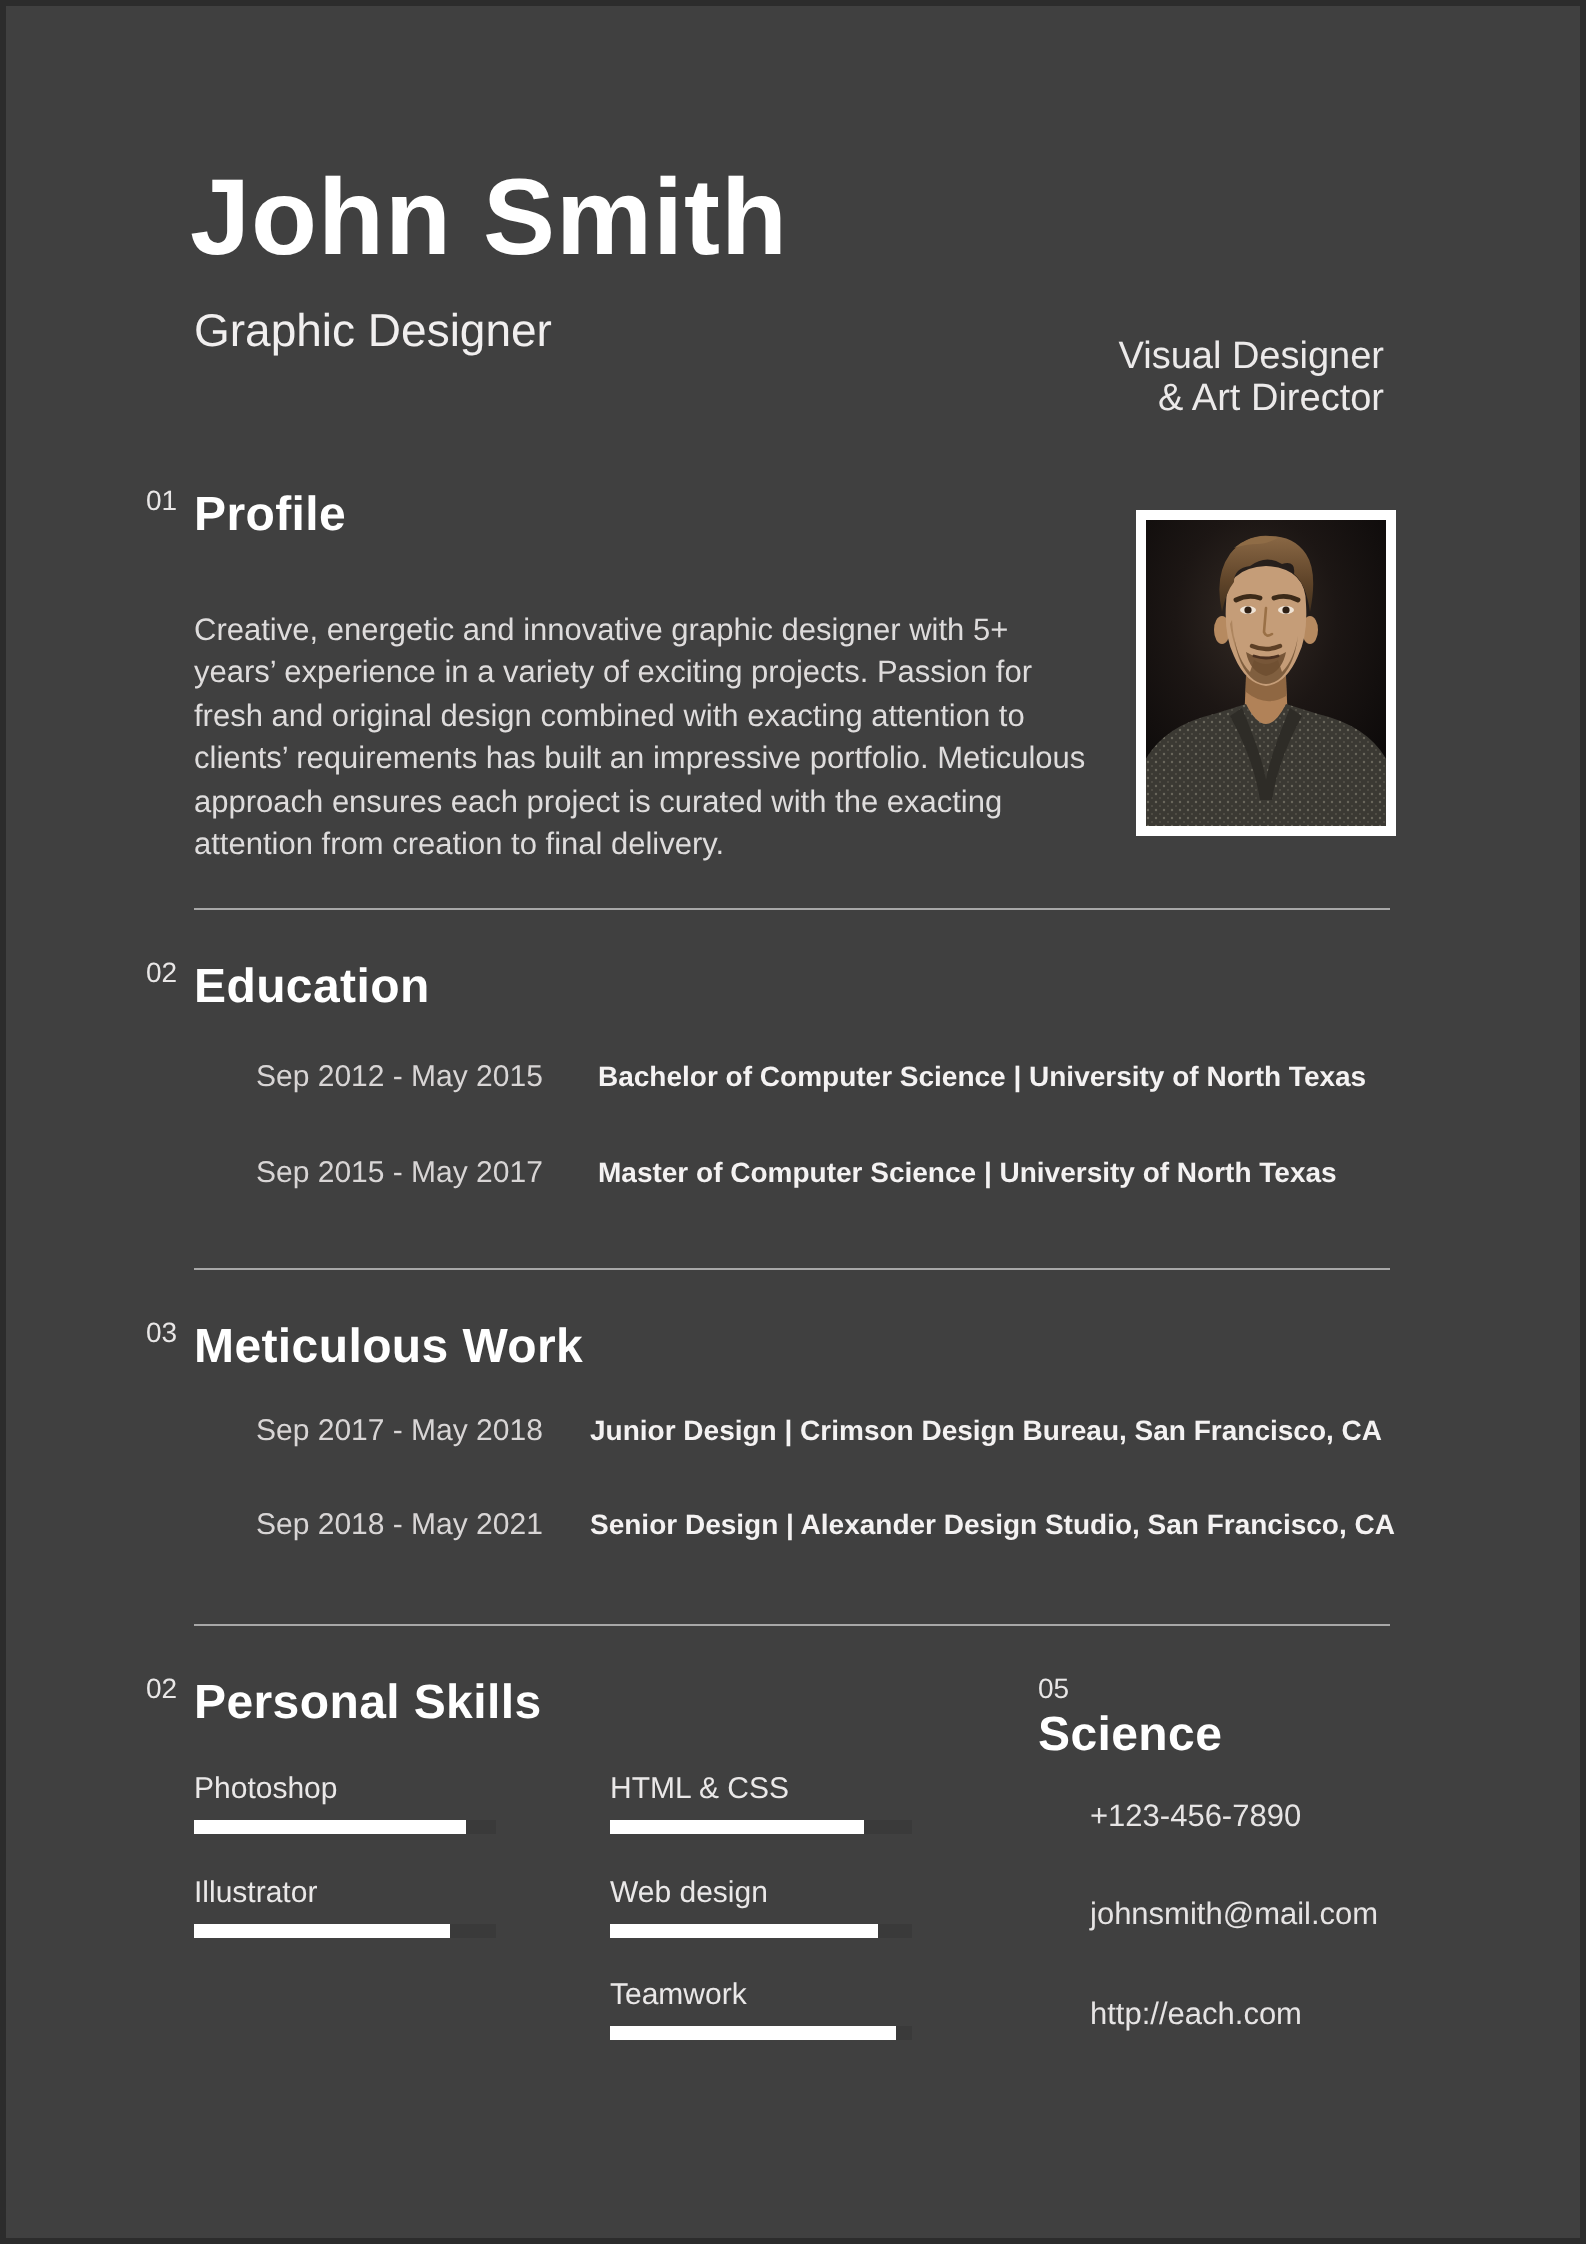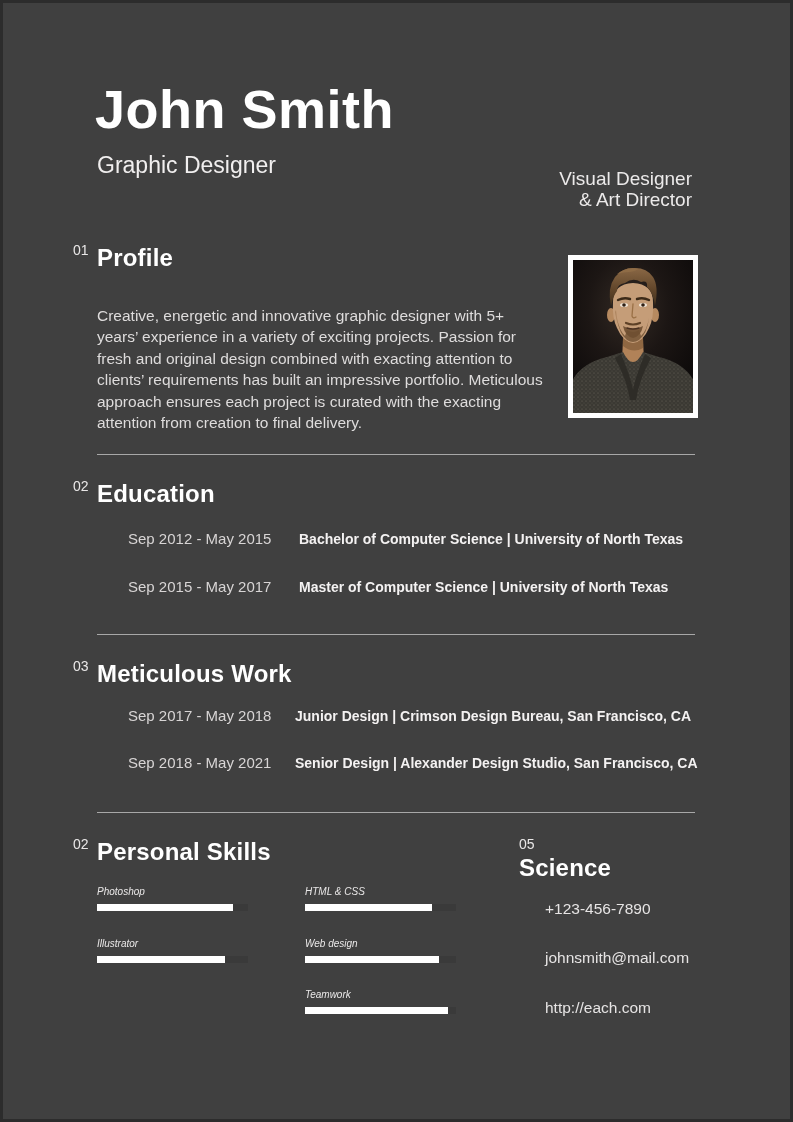--- a/index.html
+++ b/index.html
@@ -63,21 +63,21 @@
   .entry-dates {
     font-size:15px; color:#d8d5d5; font-weight:400; flex:0 0 auto;margin-left:31px;
   }
   .entry-detail {
     font-size:14px; color:#f4f2f2; font-weight:700;
   }
   .edu .entry-dates { width:171px; }
   .exp .entry-dates { width:167px; }
 
   .skill { width:151px; }
-  .skill-label { font-size:10px; font-weight:500; color:#eae8e8;font-style:italic; }
+  .skill-label { font-size:15px; font-weight:500; color:#eae8e8; }
   .bar-track {
     margin-top:7px; width:151px; height:7px; background:#3a3a3a;
   }
   .bar-fill { height:100%; background:#ffffff; }
 
   .contact-item { left:545px; font-size:15.5px; color:#e6e4e4; font-weight:400; }
 </style>
 </head>
 <body>
 

